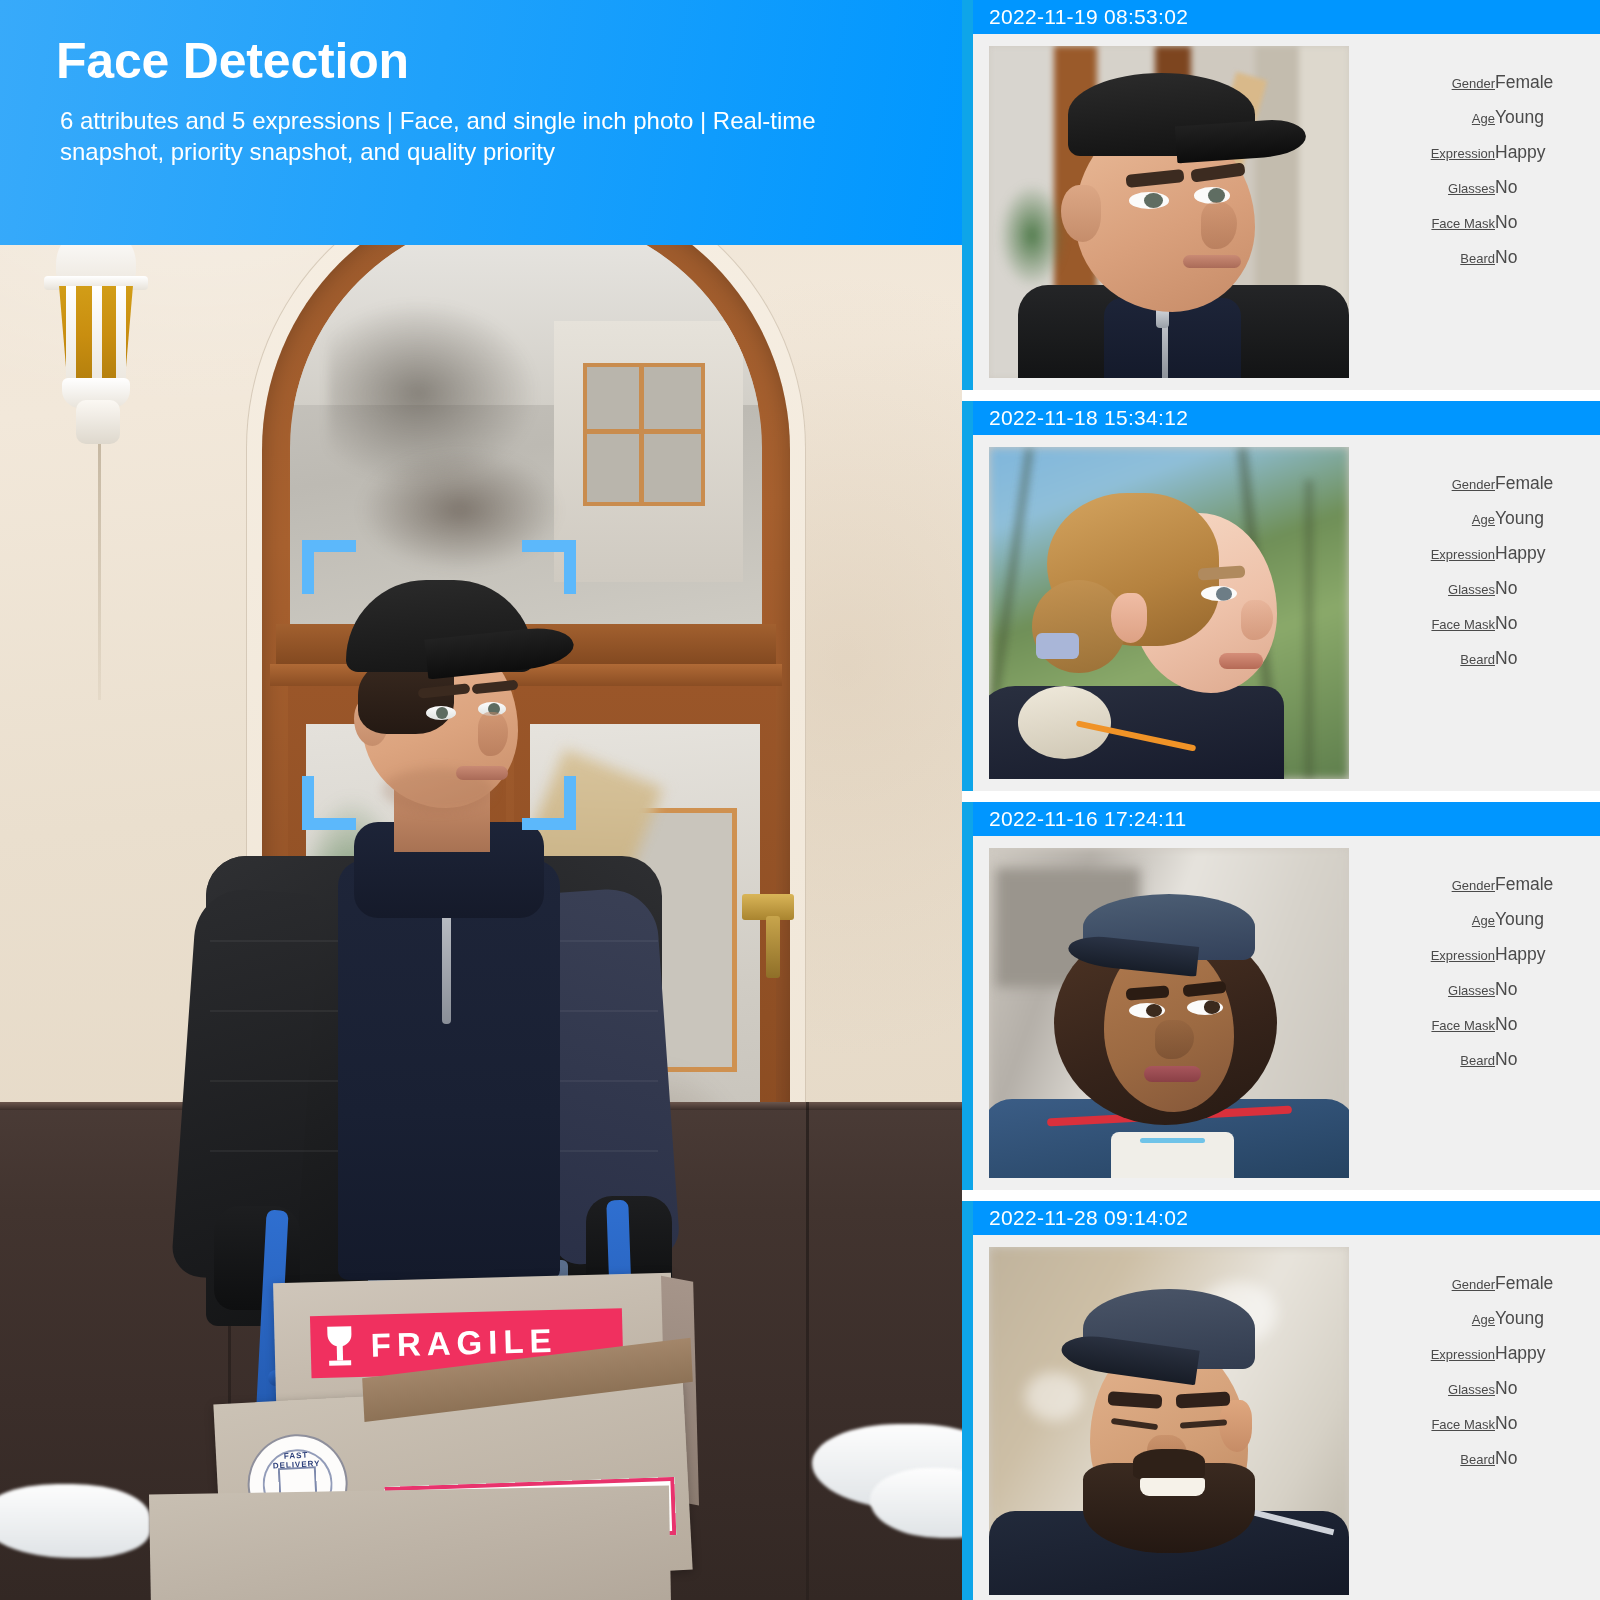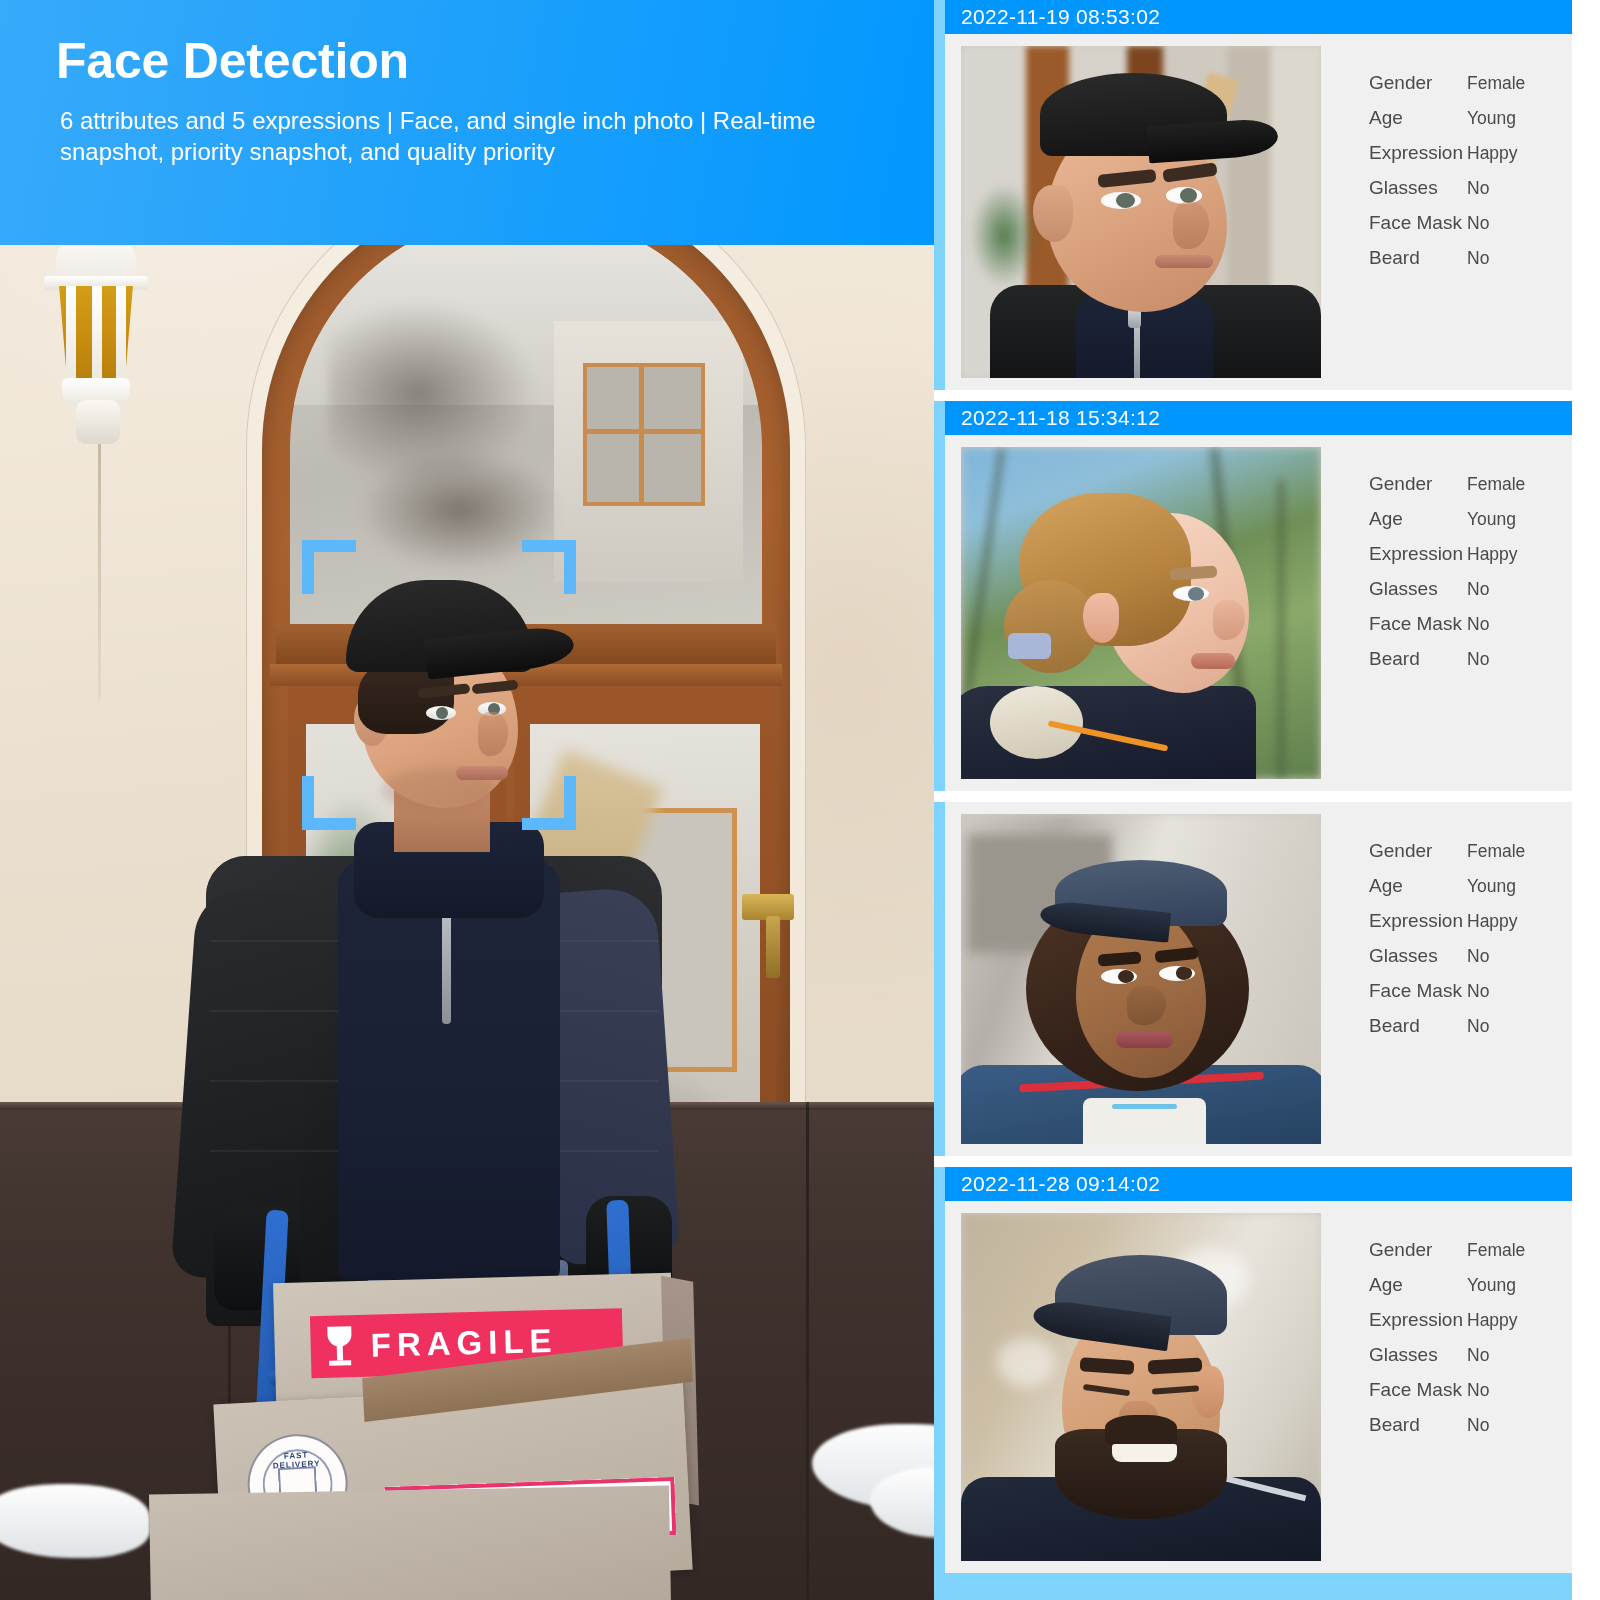--- a/index.html
+++ b/index.html
@@ -212,32 +212,32 @@
 
   
   #banner{ position:absolute; left:0; top:0; width:962px; height:245px;
      background:linear-gradient(100deg,#38aafa 0%,#1fa1fb 45%,#0097ff 100%); }
   #banner h1{ position:absolute; left:56px; top:32px; color:#fff; font-size:50px;
      font-weight:700; letter-spacing:-.2px; }
   #banner p{ position:absolute; left:60px; top:106px; width:760px; color:#fff;
      font-size:24px; line-height:1.29; font-weight:400; }
 
   
-  #panel{ position:absolute; left:934px; top:0; width:638px; height:1600px; background:#7dd3fc; }
+  #panel{ position:absolute; left:962px; top:0; width:638px; height:1600px; background:#0ea5e9;text-align:right; }
   .card{ position:relative; width:638px; }
   .card .tsbar{ height:34px; background:#0096ff; display:flex; align-items:center;
        padding-left:16px; margin-left:11px; }
   .card .tsbar span{ color:#fff; font-size:21px; font-weight:500; letter-spacing:.3px; }
   .card .body{ position:relative; background:#f0f0f0; margin-left:11px;
        display:flex; padding:12px 0 12px 16px; }
   .thumb{ width:360px; flex:0 0 360px; position:relative; overflow:hidden;
        background:#cfcac2; }
   .attrs{ flex:1; position:relative; padding-left:48px; padding-top:26px; }
   .arow{ display:flex; align-items:baseline; height:35px; }
-  .alabel{ width:98px; flex:0 0 98px; color:#4a4a4a; font-size:19px; }
+  .alabel{ width:98px; flex:0 0 98px; color:#4a4a4a; font-size:13px;text-decoration:underline; }
   .avalue{ color:#4a4a4a; font-size:17.5px; }
 
   
   .t-bg{ position:absolute; inset:0; }
 
   
   .t1 .bgdoor{ position:absolute; inset:0;
      background:linear-gradient(90deg,#d8d5cf 0%,#d8d5cf 18%,#9a5a2a 18%,#9a5a2a 30%,
        #d6d2ca 30%,#d6d2ca 46%,#7d451f 46%,#7d451f 56%,#cfc9bf 56%,#cfc9bf 74%,
        #c3bcae 74%,#c3bcae 86%,#ddd8cd 86%,#ddd8cd 100%); filter:blur(3px); }
@@ -549,20 +549,23 @@
               <div class="alabel">Beard</div>
               <div class="avalue">No</div>
             </div>
         </div>
       </div>
     </div>
 
     <div class="panel-gap"></div>
 
     <div class="card">
+      <div class="tsbar">
+        <span>2022-11-16 17:24:11</span>
+      </div>
       <div class="body">
         <div class="thumb t3" style="height:330px">
           <div class="t-bg bg"></div>
           <div class="veh"></div>
           <div class="t-coat" style="left:-2%;top:76%;width:104%;height:26%;background:linear-gradient(170deg,#3b5d86,#24415f);border-radius:30px 30px 0 0"></div>
           <div style="position:absolute;left:16%;top:80%;width:68%;height:8px;background:#d9303c;border-radius:4px;transform:rotate(-3deg)"></div>
           <div style="position:absolute;left:34%;top:86%;width:34%;height:16%;background:#f0eee8;border-radius:8px 8px 0 0"></div>
           <div style="position:absolute;left:42%;top:88%;width:18%;height:5px;background:#6fc3e8;border-radius:3px"></div>
           <div style="position:absolute;left:18%;top:22%;width:62%;height:62%;border-radius:50%;background:linear-gradient(160deg,#4f3525,#35231a 60%,#271a13)"></div>
           <div class="t-face" style="left:32%;top:28%;width:36%;height:52%;background:linear-gradient(155deg,#b07a4f,#9c6a42 55%,#855739)"></div>

